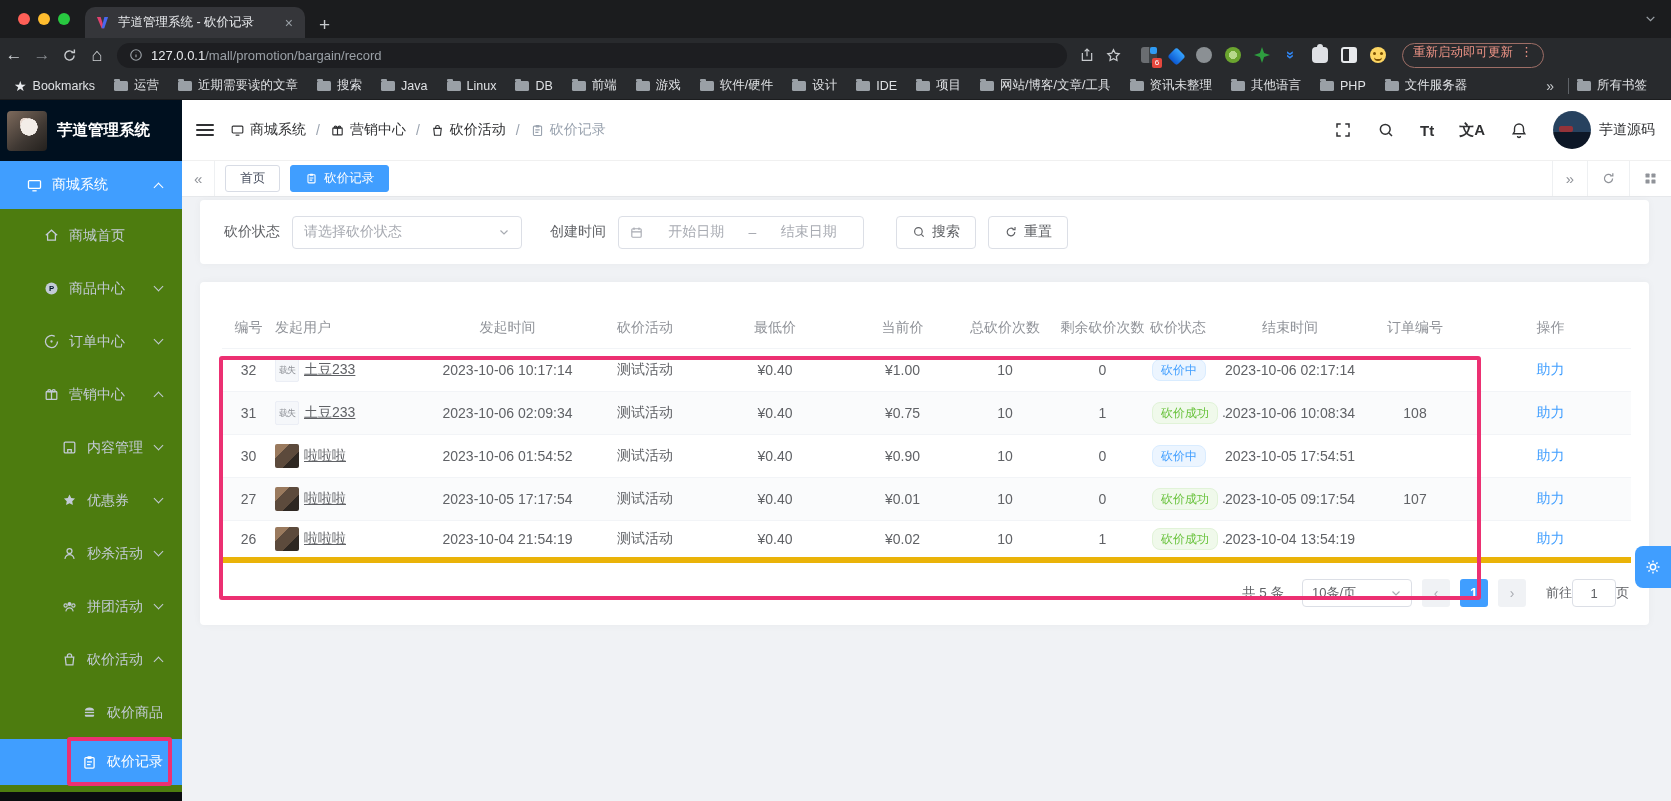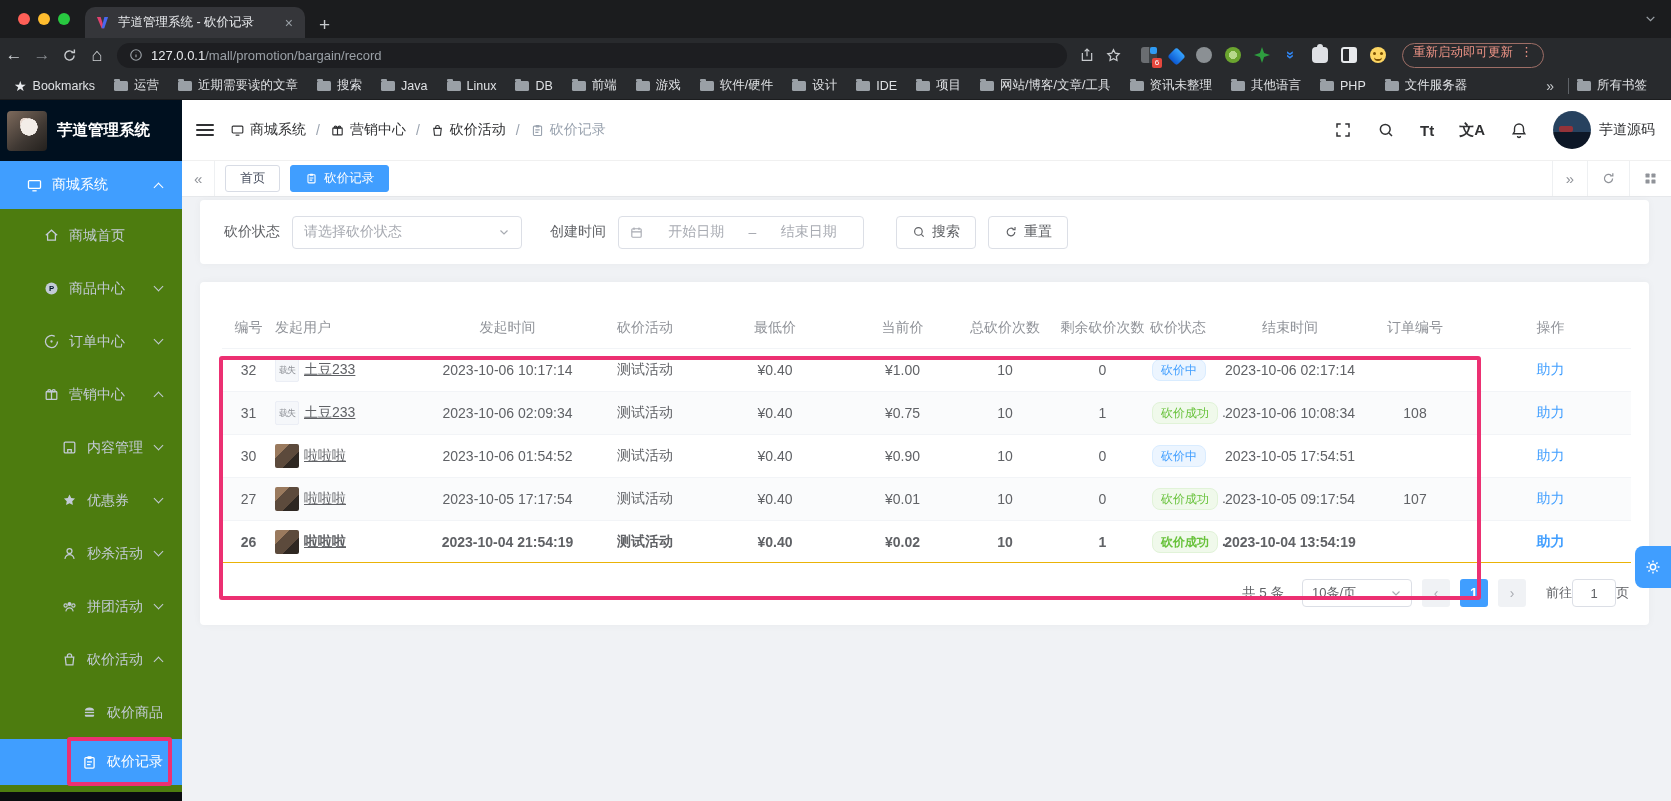--- a/index.html
+++ b/index.html
@@ -630,21 +630,21 @@
           <span class="td">¥0.40</span>
           <span class="td">¥0.01</span>
           <span class="td">10</span>
           <span class="td">0</span>
           <span class="td c-status"><span class="pill-badge green">砍价成功</span><i class="sfx">.</i></span>
           <span class="td">2023-10-05 09:17:54</span>
           <span class="td">107</span>
           <span class="td"><a class="link">助力</a></span>
         </div>
 
-        <div class="tgrid trow" style="border-bottom:1px solid #eab308;font-weight:bold;">
+        <div class="tgrid trow" style="border-bottom:6px solid #eab308;">
           <span class="td">26</span>
           <span class="td c-user">
               <span class="avatar photo"></span>
               <a class="uname">啦啦啦</a>
             </span>
           <span class="td">2023-10-04 21:54:19</span>
           <span class="td">测试活动</span>
           <span class="td">¥0.40</span>
           <span class="td">¥0.02</span>
           <span class="td">10</span>

